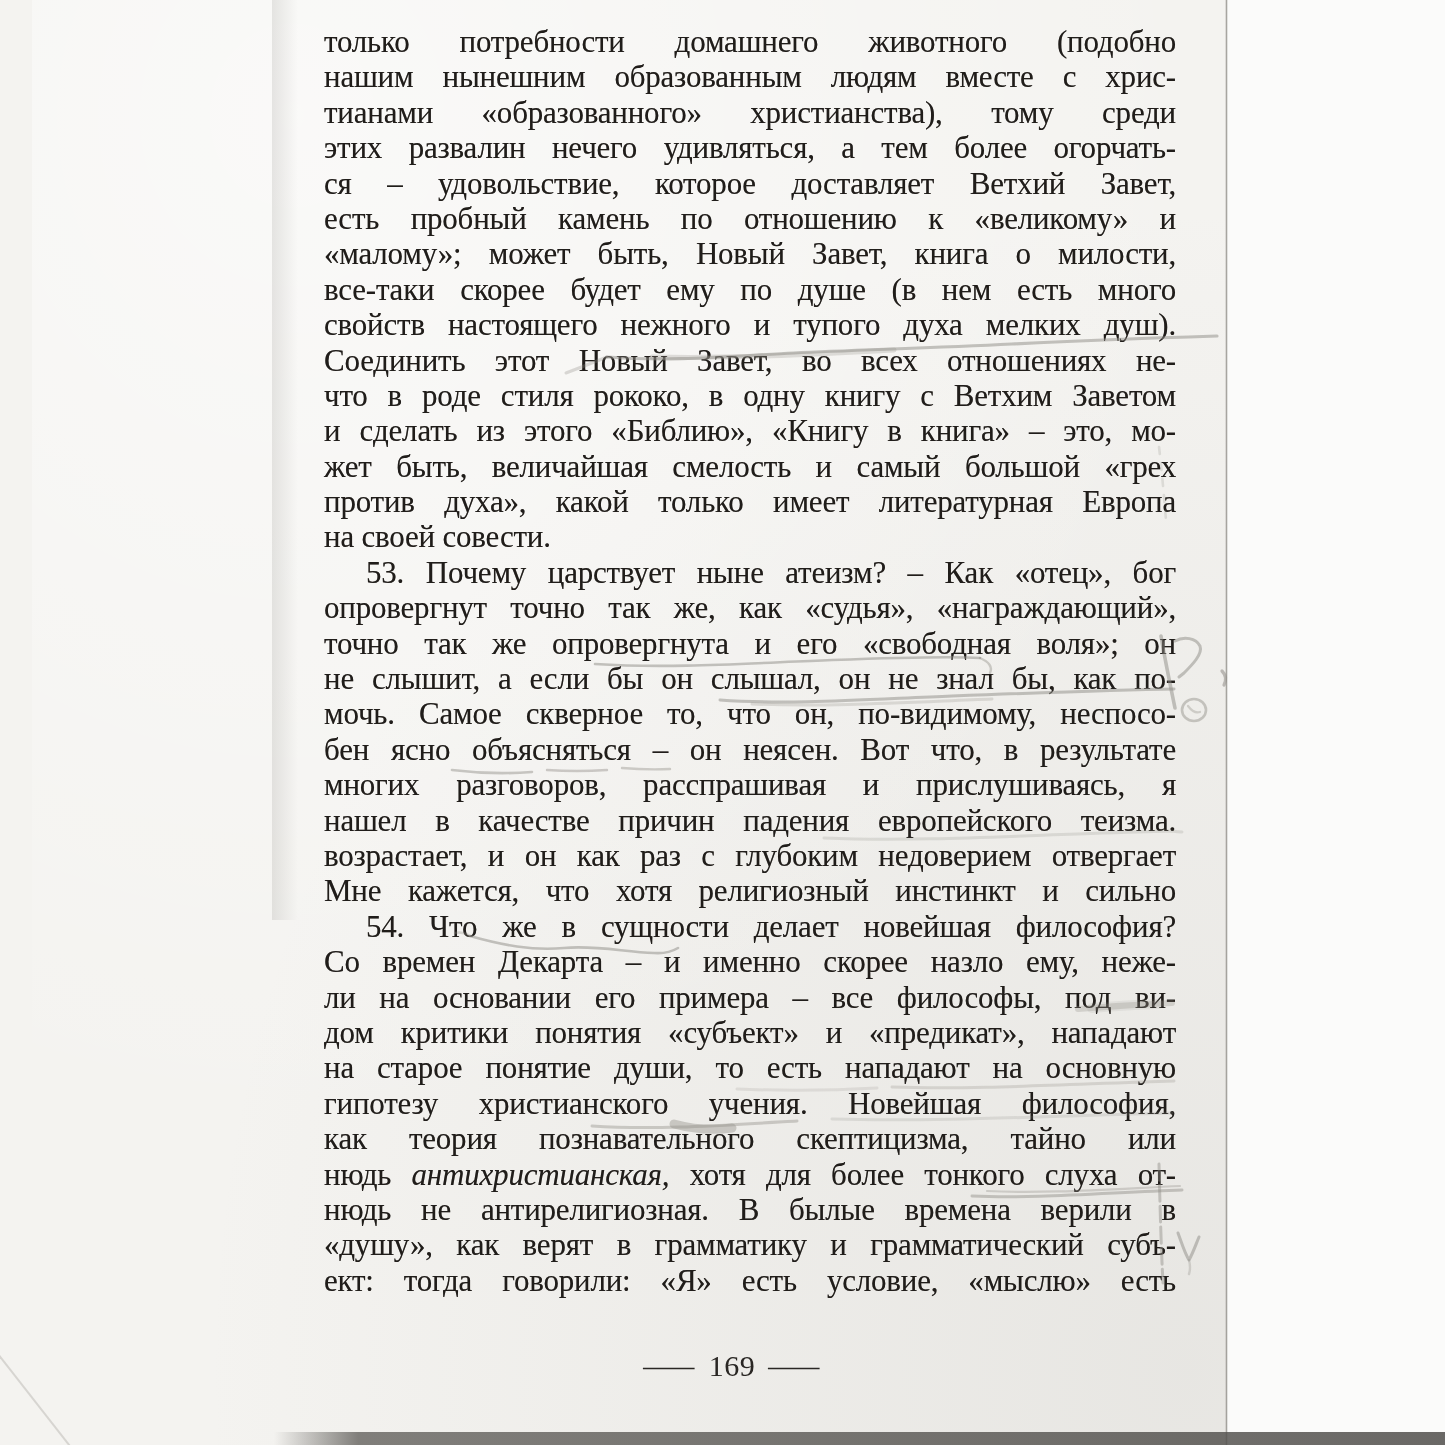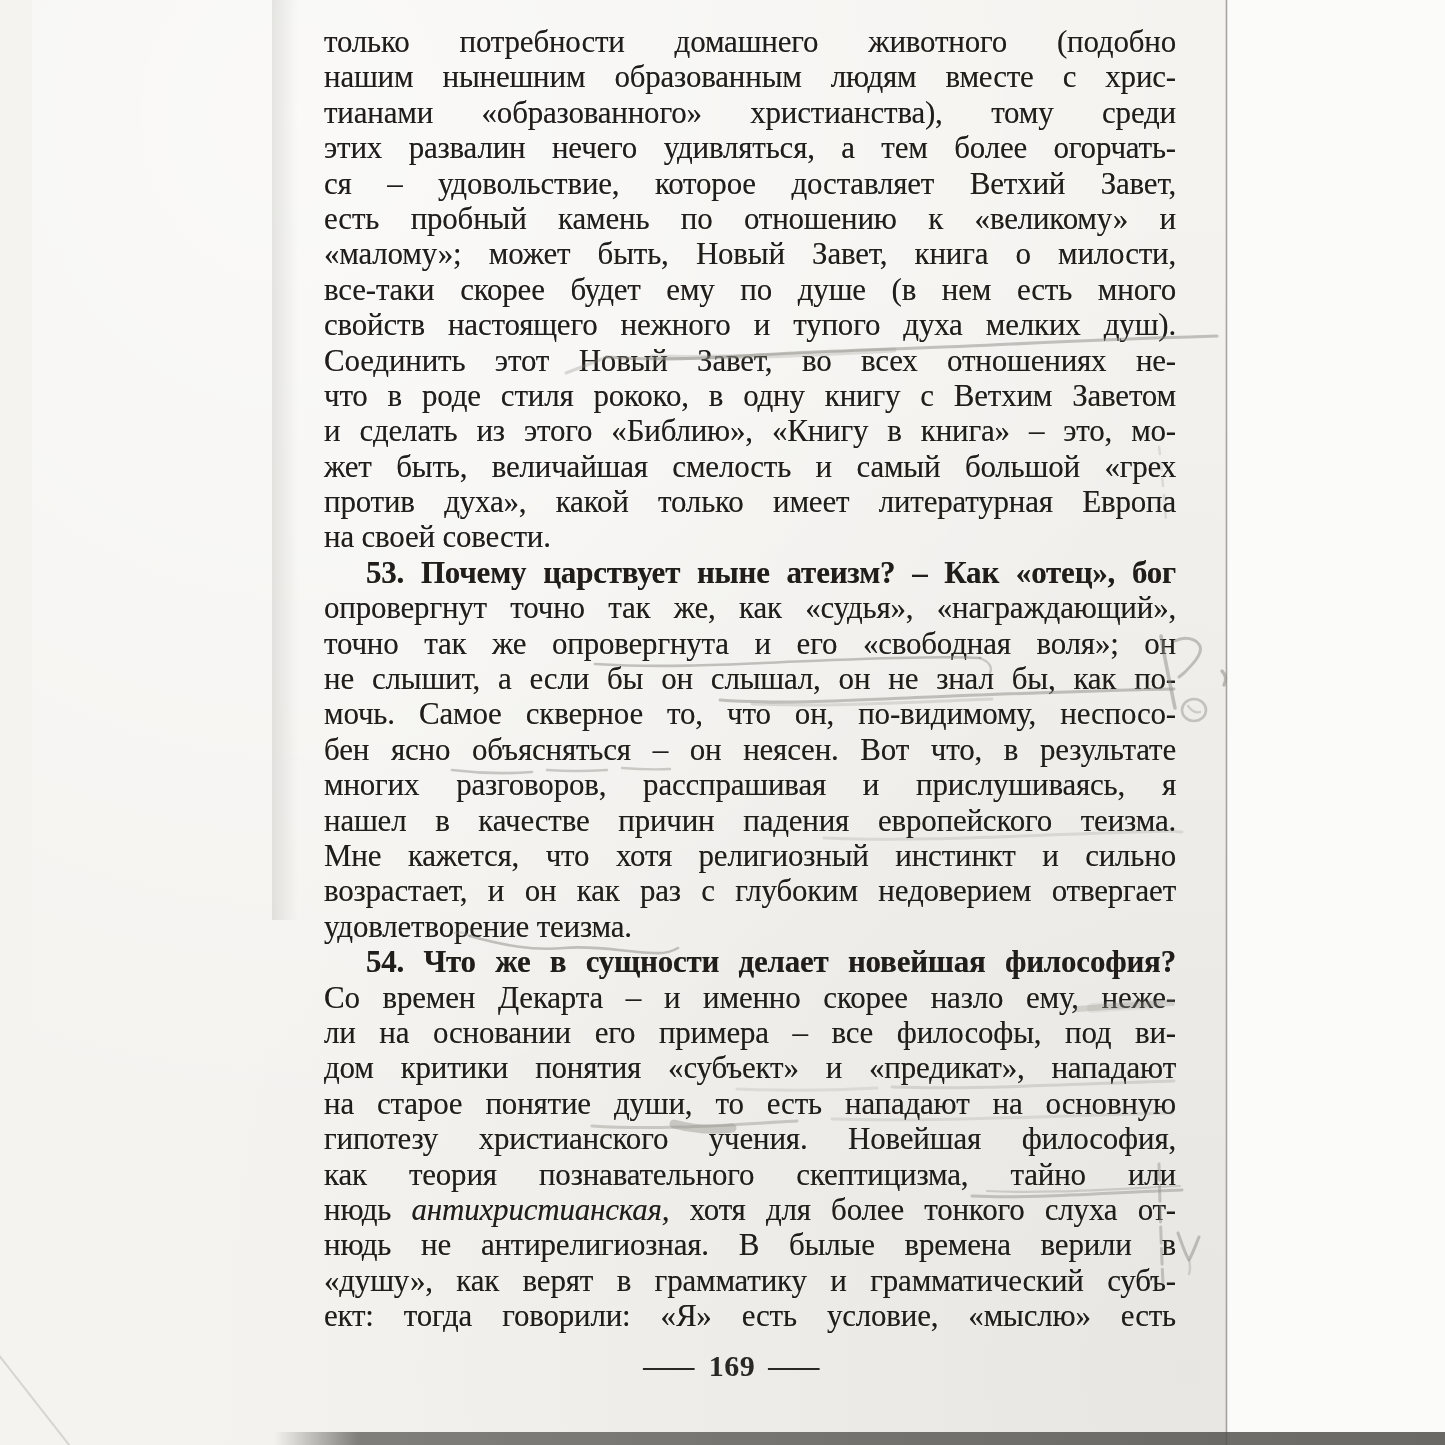--- a/index.html
+++ b/index.html
@@ -16,24 +16,24 @@
   .bottom-band{position:absolute;left:242px;right:0;bottom:0;height:13px;
     background:linear-gradient(to right, rgba(96,94,90,0), rgba(96,94,90,.78) 7%, rgba(80,78,75,.85));}
   .crease1{position:absolute;left:-10px;top:1255px;width:180px;height:200px;
     border-left:2px solid rgba(160,158,152,.35);transform:rotate(-38deg);}
   .text-block{position:absolute;left:292px;top:24px;width:852px;color:#201d1a;
     font-size:31px;letter-spacing:-0.2px;
     text-shadow:0 0 .5px rgba(55,50,45,.55);}
   .line{height:35.4px;line-height:35.4px;text-align:justify;text-align-last:justify;
     white-space:normal;}
   .line.pend{text-align-last:left;}
-  .line.indent{text-indent:42px;font-weight:bold;}
+  .line.indent{text-indent:42px;}
   .it{font-style:italic;}
   .footer{position:absolute;left:292px;top:1349px;width:816px;text-align:center;
-    font-size:30px;color:#2a2724;letter-spacing:.5px;font-weight:bold;}
+    font-size:30px;color:#2a2724;letter-spacing:.5px;}
   .footer .dash{display:inline-block;transform:scaleX(1.7);margin:0 24px;}
   svg.pencil{position:absolute;inset:0;pointer-events:none;}
   svg.pencil path, svg.pencil line, svg.pencil ellipse{fill:none;stroke:#8e8b85;
     stroke-linecap:round;stroke-linejoin:round;}
 </style>
 </head>
 <body>
 
 <div class="scan">
   <div class="right-strip"></div>
@@ -57,23 +57,22 @@
       <div class="line"><span>против духа», какой только имеет литературная Европа</span></div>
       <div class="line pend"><span>на своей совести.</span></div>
       <div class="line indent"><span>53. Почему царствует ныне атеизм? – Как «отец», бог</span></div>
       <div class="line"><span>опровергнут точно так же, как «судья», «награждающий»,</span></div>
       <div class="line"><span>точно так же опровергнута и его «свободная воля»; он</span></div>
       <div class="line"><span>не слышит, а если бы он слышал, он не знал бы, как по-</span></div>
       <div class="line"><span>мочь. Самое скверное то, что он, по-видимому, неспосо-</span></div>
       <div class="line"><span>бен ясно объясняться – он неясен. Вот что, в результате</span></div>
       <div class="line"><span>многих разговоров, расспрашивая и прислушиваясь, я</span></div>
       <div class="line"><span>нашел в качестве причин падения европейского теизма.</span></div>
+      <div class="line"><span>возрастает, и он как раз с глубоким недоверием отвергает</span></div>
       <div class="line"><span>Мне кажется, что хотя религиозный инстинкт и сильно</span></div>
-      <div class="line"><span>возрастает, и он как раз с глубоким недоверием отвергает</span></div>
-      <div class="line pend"><span>удовлетворение теизма.</span></div>
       <div class="line indent"><span>54. Что же в сущности делает новейшая философия?</span></div>
       <div class="line"><span>Со времен Декарта – и именно скорее назло ему, неже-</span></div>
       <div class="line"><span>ли на основании его примера – все философы, под ви-</span></div>
       <div class="line"><span>дом критики понятия «субъект» и «предикат», нападают</span></div>
       <div class="line"><span>на старое понятие души, то есть нападают на основную</span></div>
       <div class="line"><span>гипотезу христианского учения. Новейшая философия,</span></div>
       <div class="line"><span>как теория познавательного скептицизма, тайно или</span></div>
       <div class="line"><span>нюдь </span><span class="it">антихристианская,</span><span> хотя для более тонкого слуха от-</span></div>
       <div class="line"><span>нюдь не антирелигиозная. В былые времена верили в</span></div>
       <div class="line"><span>«душу», как верят в грамматику и грамматический субъ-</span></div>

